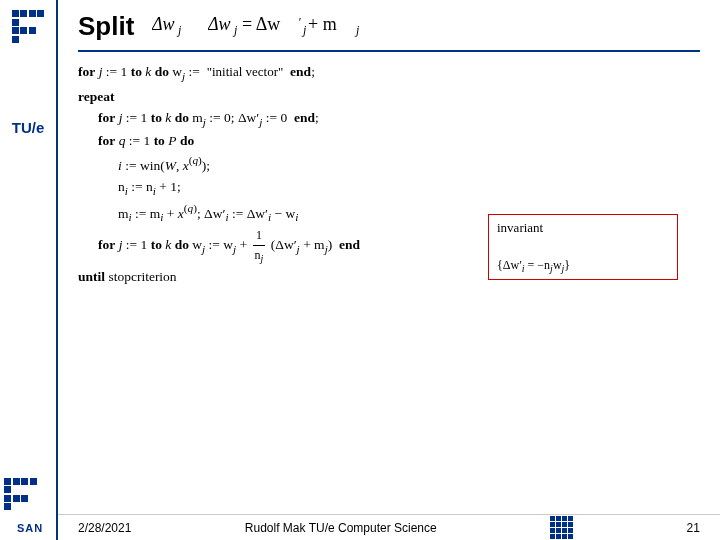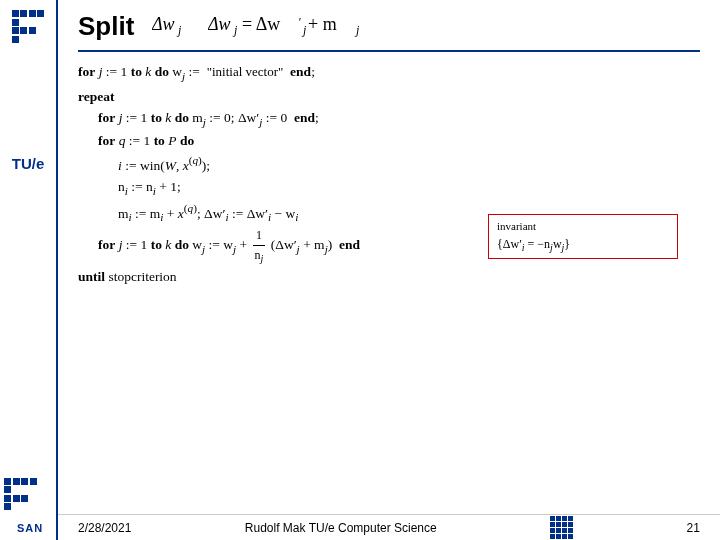--- a/index.html
+++ b/index.html
@@ -22,21 +22,21 @@
       border-right: 2px solid #003087;
       display: flex;
       flex-direction: column;
       align-items: center;
     }
 
     #sidebar-label {
       color: #003087;
       font-size: 15px;
       font-weight: bold;
-      margin-top: 112px;
+      margin-top: 76px;
       writing-mode: horizontal-tb;
       font-family: Arial, sans-serif;
     }
 
     
     .san-logo {
       position: absolute;
       bottom: 6px;
       left: 10px;
       font-size: 11px;
@@ -106,24 +106,24 @@
       position: absolute;
       right: 22px;
       border: 1.5px solid #c00;
       padding: 3px 8px;
       background: #fff;
       font-size: 12px;
       font-family: 'Times New Roman', Times, serif;
       line-height: 1.5;
     }
     .invariant-label {
-      font-size: 11px;
+      font-size: 13px;
       color: #000;
       display: block;
-      margin-bottom: 0;
+      margin-bottom: 18px;
     }
 
     
     #footer {
       position: absolute;
       bottom: 0;
       left: 58px;
       right: 0;
       height: 26px;
       display: flex;

